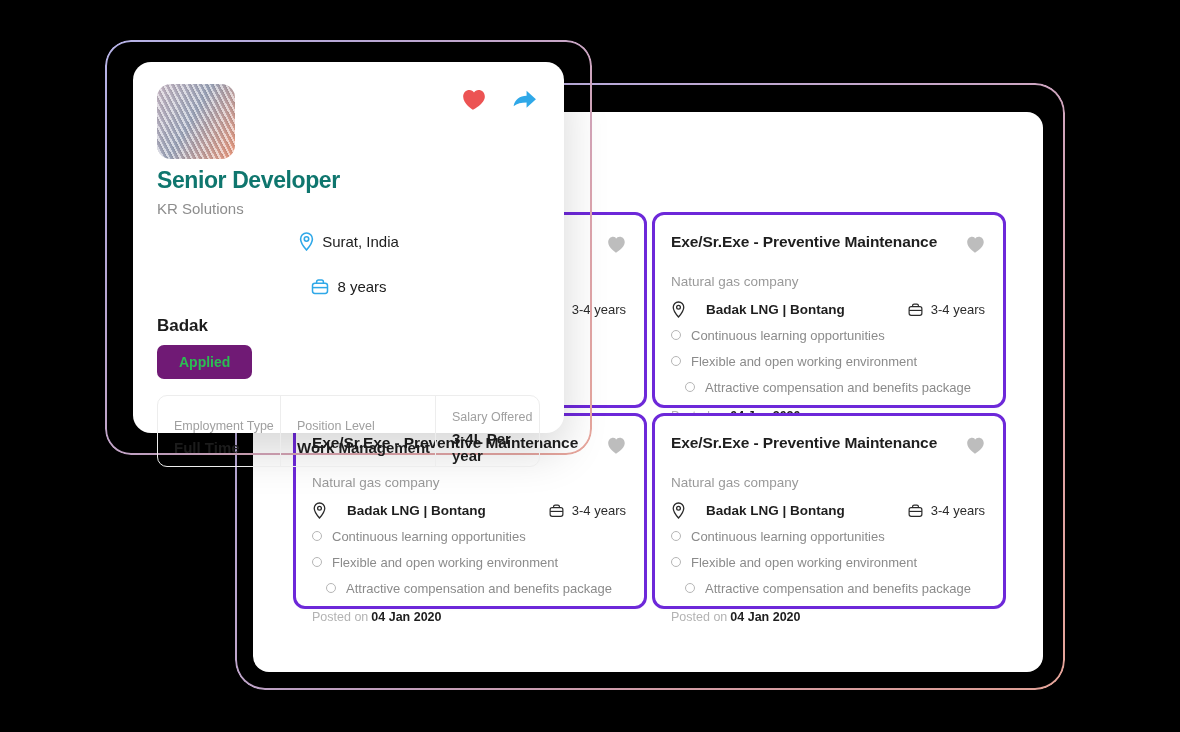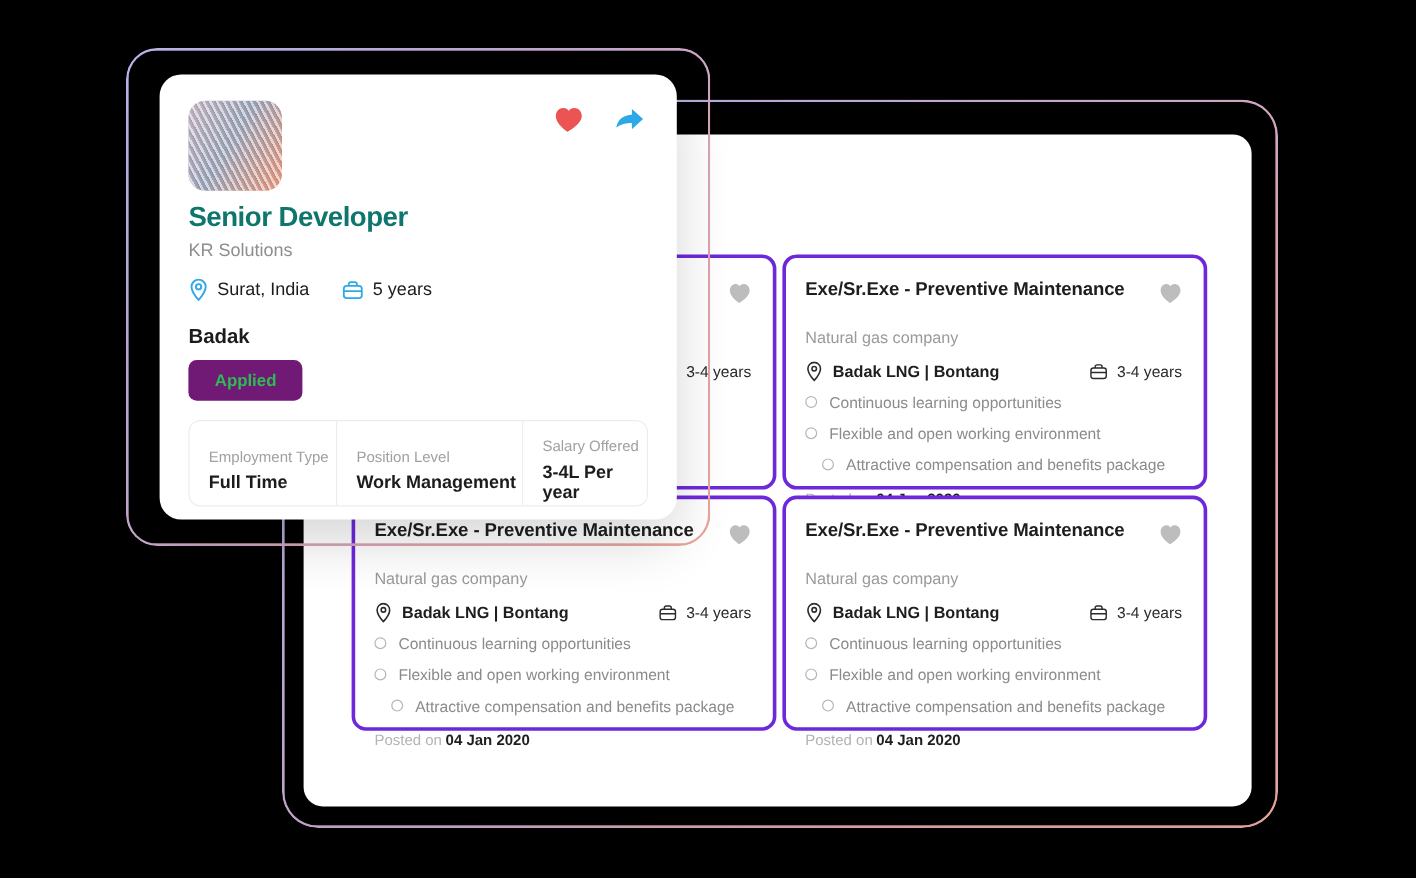--- a/index.html
+++ b/index.html
@@ -71,21 +71,21 @@
     font-size: 13.5px;
     color: #9a9a9a;
     margin-top: 22px;
   }
   .job-meta {
     display: flex;
     align-items: center;
     justify-content: space-between;
     margin-top: 12px;
   }
-  .meta-left { display: flex; align-items: center; gap: 8px; }
+  .meta-left { display: flex; align-items: center; gap: 20px; }
   .meta-left .loc-text {
     font-size: 13.5px; font-weight: 700; color: #1e1e1e;
   }
   .meta-right { display: flex; align-items: center; gap: 7px; }
   .meta-right .exp-text { font-size: 13px; color: #2b2b2b; }
 
   .bullets { margin-top: 10px; }
   .bullet {
     display: flex; align-items: center; gap: 10px;
     margin-bottom: 11px;
@@ -150,21 +150,21 @@
 
   #overlay-title {
     font-size: 23px; font-weight: 700;
     color: #0f766e; letter-spacing: -0.4px;
     margin-top: 8px;
   }
   #overlay-company {
     font-size: 15px; color: #8d8d8d; margin-top: 6px;
   }
   #overlay-meta {
-    display: flex; align-items: center; gap: 26px; margin-top: 15px;
+    display: flex; align-items: center; gap: 26px; margin-top: 15px; flex-direction: column;
   }
   #overlay-meta .ov-text { font-size: 15px; color: #1c1c1c; }
   .ov-item { display: flex; align-items: center; gap: 7px; }
 
   #status-label {
     font-size: 17px; font-weight: 700; color: #1c1c1c;
     margin-top: 20px;
   }
   #status-badge {
     display: inline-block;
@@ -423,21 +423,21 @@
         <span class="ov-text">Surat, India</span>
       </span>
       <span class="ov-item">
         <span style="line-height:0">
           <svg width="20" height="19" viewBox="0 0 20 19">
             <rect x="2.5" y="6.2" width="15" height="10.2" rx="2.4" fill="none" stroke="#2fa8e8" stroke-width="1.5"></rect>
             <path d="M6.6 6.2V4.9c0-1 .8-1.8 1.8-1.8h3.2c1 0 1.8.8 1.8 1.8v1.3" fill="none" stroke="#2fa8e8" stroke-width="1.5"></path>
             <path d="M2.5 10.6h15" fill="none" stroke="#2fa8e8" stroke-width="1.5"></path>
           </svg>
         </span>
-        <span class="ov-text">5 years</span>
+        <span class="ov-text">8 years</span>
       </span>
     </div>
 
     <div id="status-label">Badak</div>
     <div><span id="status-badge">Applied</span></div>
 
     <div id="detail-strip">
         <div class="detail-cell c1">
           <span class="detail-label">Employment Type</span>
      <span class="detail-value">Full Time</span>

